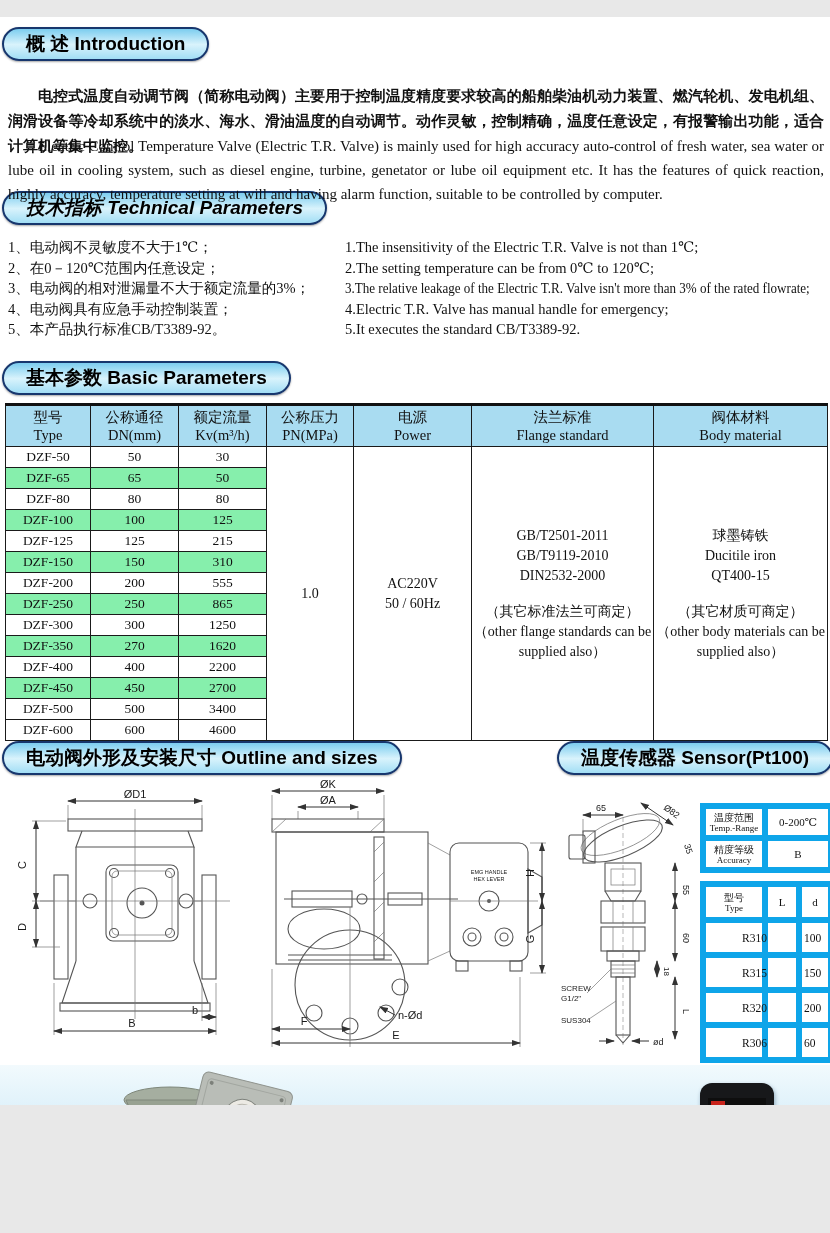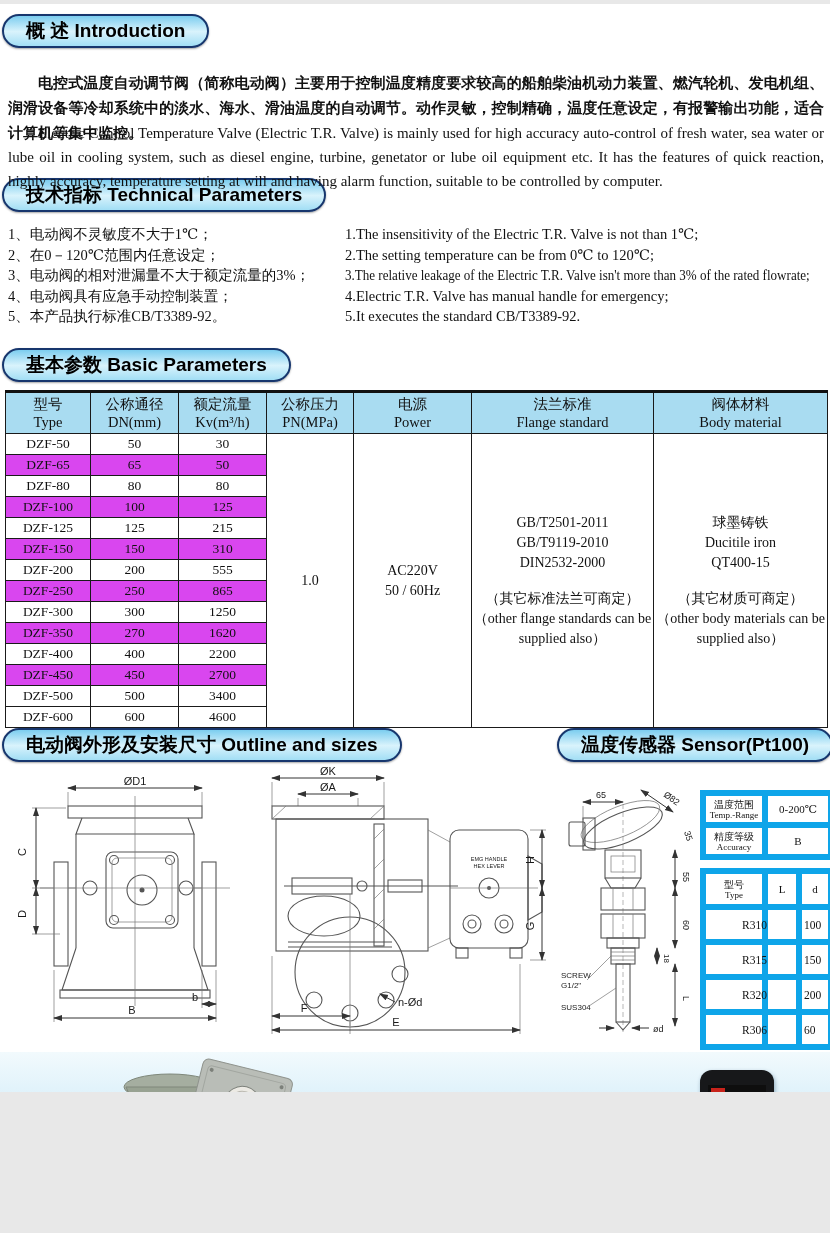--- a/index.html
+++ b/index.html
@@ -1,36 +1,36 @@
 <!DOCTYPE html>
 <html><head>
 <meta charset="utf-8">
 <style>
   html,body{margin:0;padding:0;background:#e8e8e8;}
-  .page{position:relative;width:830px;height:1088px;margin:4px auto;background:#ffffff;overflow:hidden;
+  .page{position:relative;width:830px;height:1088px;margin:17px auto;background:#ffffff;overflow:hidden;
         font-family:"Liberation Serif","DejaVu Serif",serif;color:#111;}
   .pill{position:absolute;height:30px;line-height:30px;padding:0 22px;border:2px solid #17366d;border-radius:18px;
         background:linear-gradient(180deg,#7ccdef 0%,#d9f3fc 52%,#a2def5 100%);
         font-family:"Liberation Sans","DejaVu Sans",sans-serif;font-weight:bold;font-size:19px;color:#000;
         box-shadow:0 1px 2px rgba(0,0,0,.35);white-space:nowrap;}
   .para{position:absolute;left:8px;width:816px;text-align:justify;}
   .para.zh{top:52px;font-size:15px;line-height:25px;font-weight:600;text-indent:2em;}
   .para.en{top:102px;font-size:15px;line-height:24px;text-indent:2em;}
   .tlist{position:absolute;top:220px;}
   .tlist p{margin:0;height:20.5px;line-height:20.5px;font-size:14.5px;white-space:nowrap;}
   .tlist.zh{left:8px;width:330px;}
   .tlist.en{left:345px;width:484px;}
   .tlist.en p:nth-child(3){transform:scaleX(.90);transform-origin:0 50%;}
   
   .ptable{position:absolute;left:5px;top:386px;width:822px;border-collapse:collapse;table-layout:fixed;
           text-align:center;border-top:3px solid #111;}
   .ptable th,.ptable td{border:1px solid #1a1a1a;padding:0;}
   .ptable thead th{background:#a9dcf1;font-weight:normal;font-size:14.5px;line-height:18px;height:40px;}
   .ptable tbody td{font-size:13.5px;height:20px;}
-  .ptable tr.hl td{background:#d946ef;}
+  .ptable tr.hl td{background:#86efac;}
   .ptable td.merged{background:#fff;font-size:14px;line-height:20px;vertical-align:middle;}
   .ptable .gap{height:16px;}
   
   .stable{position:absolute;border-collapse:collapse;table-layout:fixed;text-align:center;background:#fff;}
   .stable th,.stable td{border:6px solid #0ea5e9;padding:0;font-weight:normal;}
   .stable .zh1{font-size:10px;line-height:11px;}
   .stable .en1{font-size:9px;line-height:10px;font-family:"Liberation Serif",serif;}
   .specA td,.specA th{height:26px;font-size:11px;}
   .specB th{height:30px;font-size:11px;}
   .specB td{height:29px;font-size:11.5px;padding-left:36px;}
@@ -56,21 +56,21 @@
         box-shadow:inset 0 1px 1px #6a7075, inset 0 -1px 1px #23272a;}
   .ctrl .btn::after{content:"";position:absolute;left:4px;top:3px;width:7px;height:6px;border-radius:50%;
         background:#2b2f32;}
 </style>
 </head>
 <body>
 
 <div class="page">
 
   <div class="pill" style="left:2px;top:10px;">概 述 Introduction</div>
-  <div class="pill" style="left:2px;top:174px;">技术指标 Technical Parameters</div>
+  <div class="pill" style="left:2px;top:174px;font-style:italic;">技术指标 Technical Parameters</div>
   <div class="pill" style="left:2px;top:344px;">基本参数 Basic Parameters</div>
   <div class="pill" style="left:2px;top:724px;">电动阀外形及安装尺寸 Outline and sizes</div>
   <div class="pill" style="left:557px;top:724px;">温度传感器 Sensor(Pt100)</div>
 
   <p class="para zh">电控式温度自动调节阀（简称电动阀）主要用于控制温度精度要求较高的船舶柴油机动力装置、燃汽轮机、发电机组、润滑设备等冷却系统中的淡水、海水、滑油温度的自动调节。动作灵敏，控制精确，温度任意设定，有报警输出功能，适合计算机等集中监控。</p>
   <p class="para en">Electric Control Temperature Valve (Electric T.R. Valve) is mainly used for high accuracy auto-control  of fresh water, sea water or lube oil in cooling system, such as diesel engine, turbine, genetator or lube oil equipment etc. It has the features of quick reaction, highly accuracy, temperature setting at will and having alarm function, suitable to be controlled by computer.</p>
 
   <div class="tlist zh">
     <p>1、电动阀不灵敏度不大于1℃；</p>
     <p>2、在0－120℃范围内任意设定；</p>

